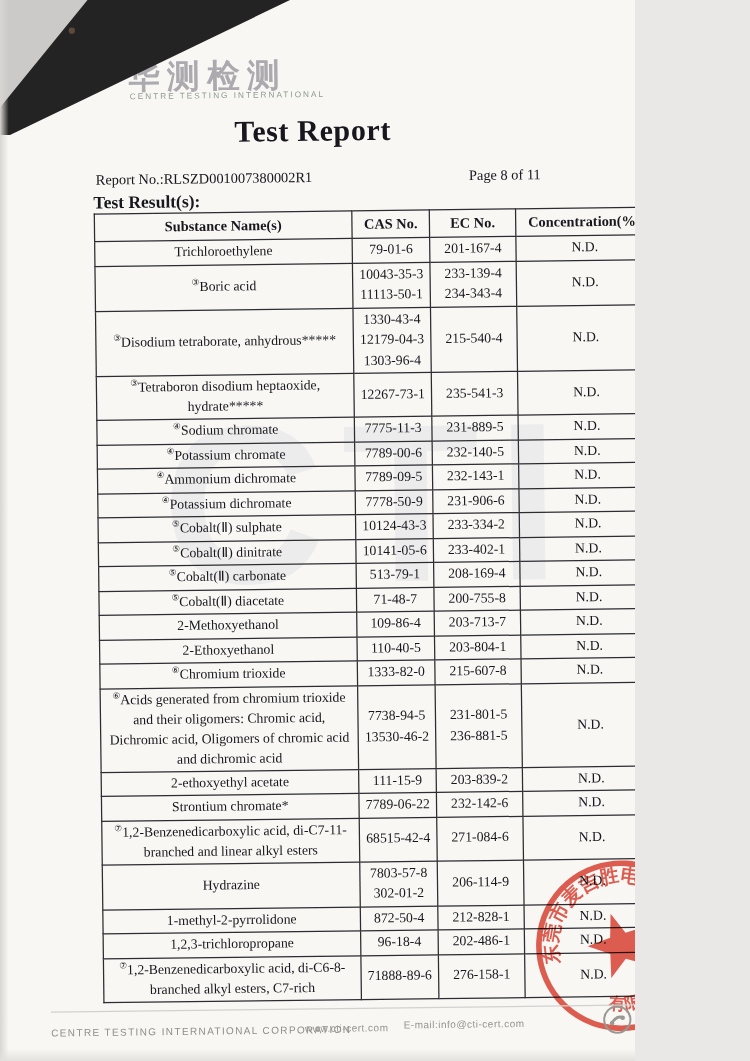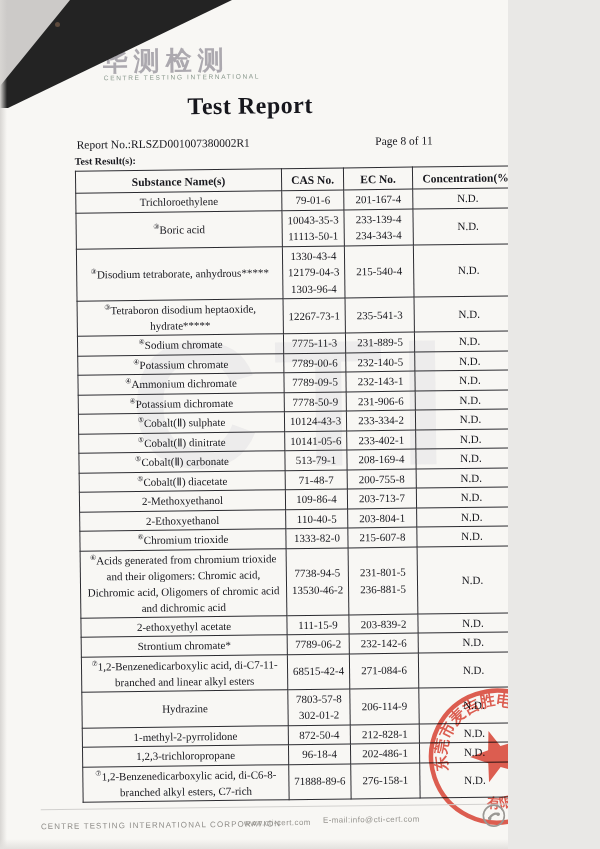--- a/index.html
+++ b/index.html
@@ -15,21 +15,21 @@
   .logo-cn{position:absolute;left:78px;top:6px;font-size:26px;font-weight:bold;
            color:#aca9af;letter-spacing:6px;white-space:nowrap;font-family:"Liberation Sans",sans-serif;}
   .logo-sub{position:absolute;left:80px;top:36px;font-size:6.6px;color:#8d9b90;
             letter-spacing:1.6px;white-space:nowrap;font-family:"Liberation Sans",sans-serif;}
 
   .title{position:absolute;left:0;right:0;top:92px;text-align:center;
          font-size:24px;font-weight:bold;letter-spacing:0.5px;}
 
   .meta{position:absolute;left:80px;right:72px;top:136px;display:flex;
         justify-content:space-between;font-size:11.5px;}
-  .section-label{position:absolute;left:78px;top:153px;font-size:10px;font-weight:bold;}
+  .section-label{position:absolute;left:78px;top:153px;font-size:14px;font-weight:bold;}
 
   
   table.results{position:absolute;left:78px;top:168px;border-collapse:collapse;
                 width:447px;font-size:11px;table-layout:fixed;background:transparent;}
   table.results th,table.results td{border:1px solid #2c2c31;padding:1px 2px;
                 text-align:center;line-height:16px;vertical-align:middle;}
   table.results th{font-size:11.5px;font-weight:bold;height:19px;}
   table.results td sup{font-size:7px;line-height:0;}
   .ln{line-height:16.5px;}
 
@@ -294,21 +294,21 @@
             </td>
     <td>
               <div class="ln">203-839-2</div>
             </td>
     <td>N.D.</td>
   </tr>
 
   <tr>
     <td>Strontium chromate*</td>
     <td>
-              <div class="ln">7789-06-2</div>
+              <div class="ln">7789-06-22</div>
             </td>
     <td>
               <div class="ln">232-142-6</div>
             </td>
     <td>N.D.</td>
   </tr>
 
   <tr>
     <td><sup>⑦</sup>1,2-Benzenedicarboxylic acid, di-C7-11-branched and linear alkyl esters</td>
     <td>

